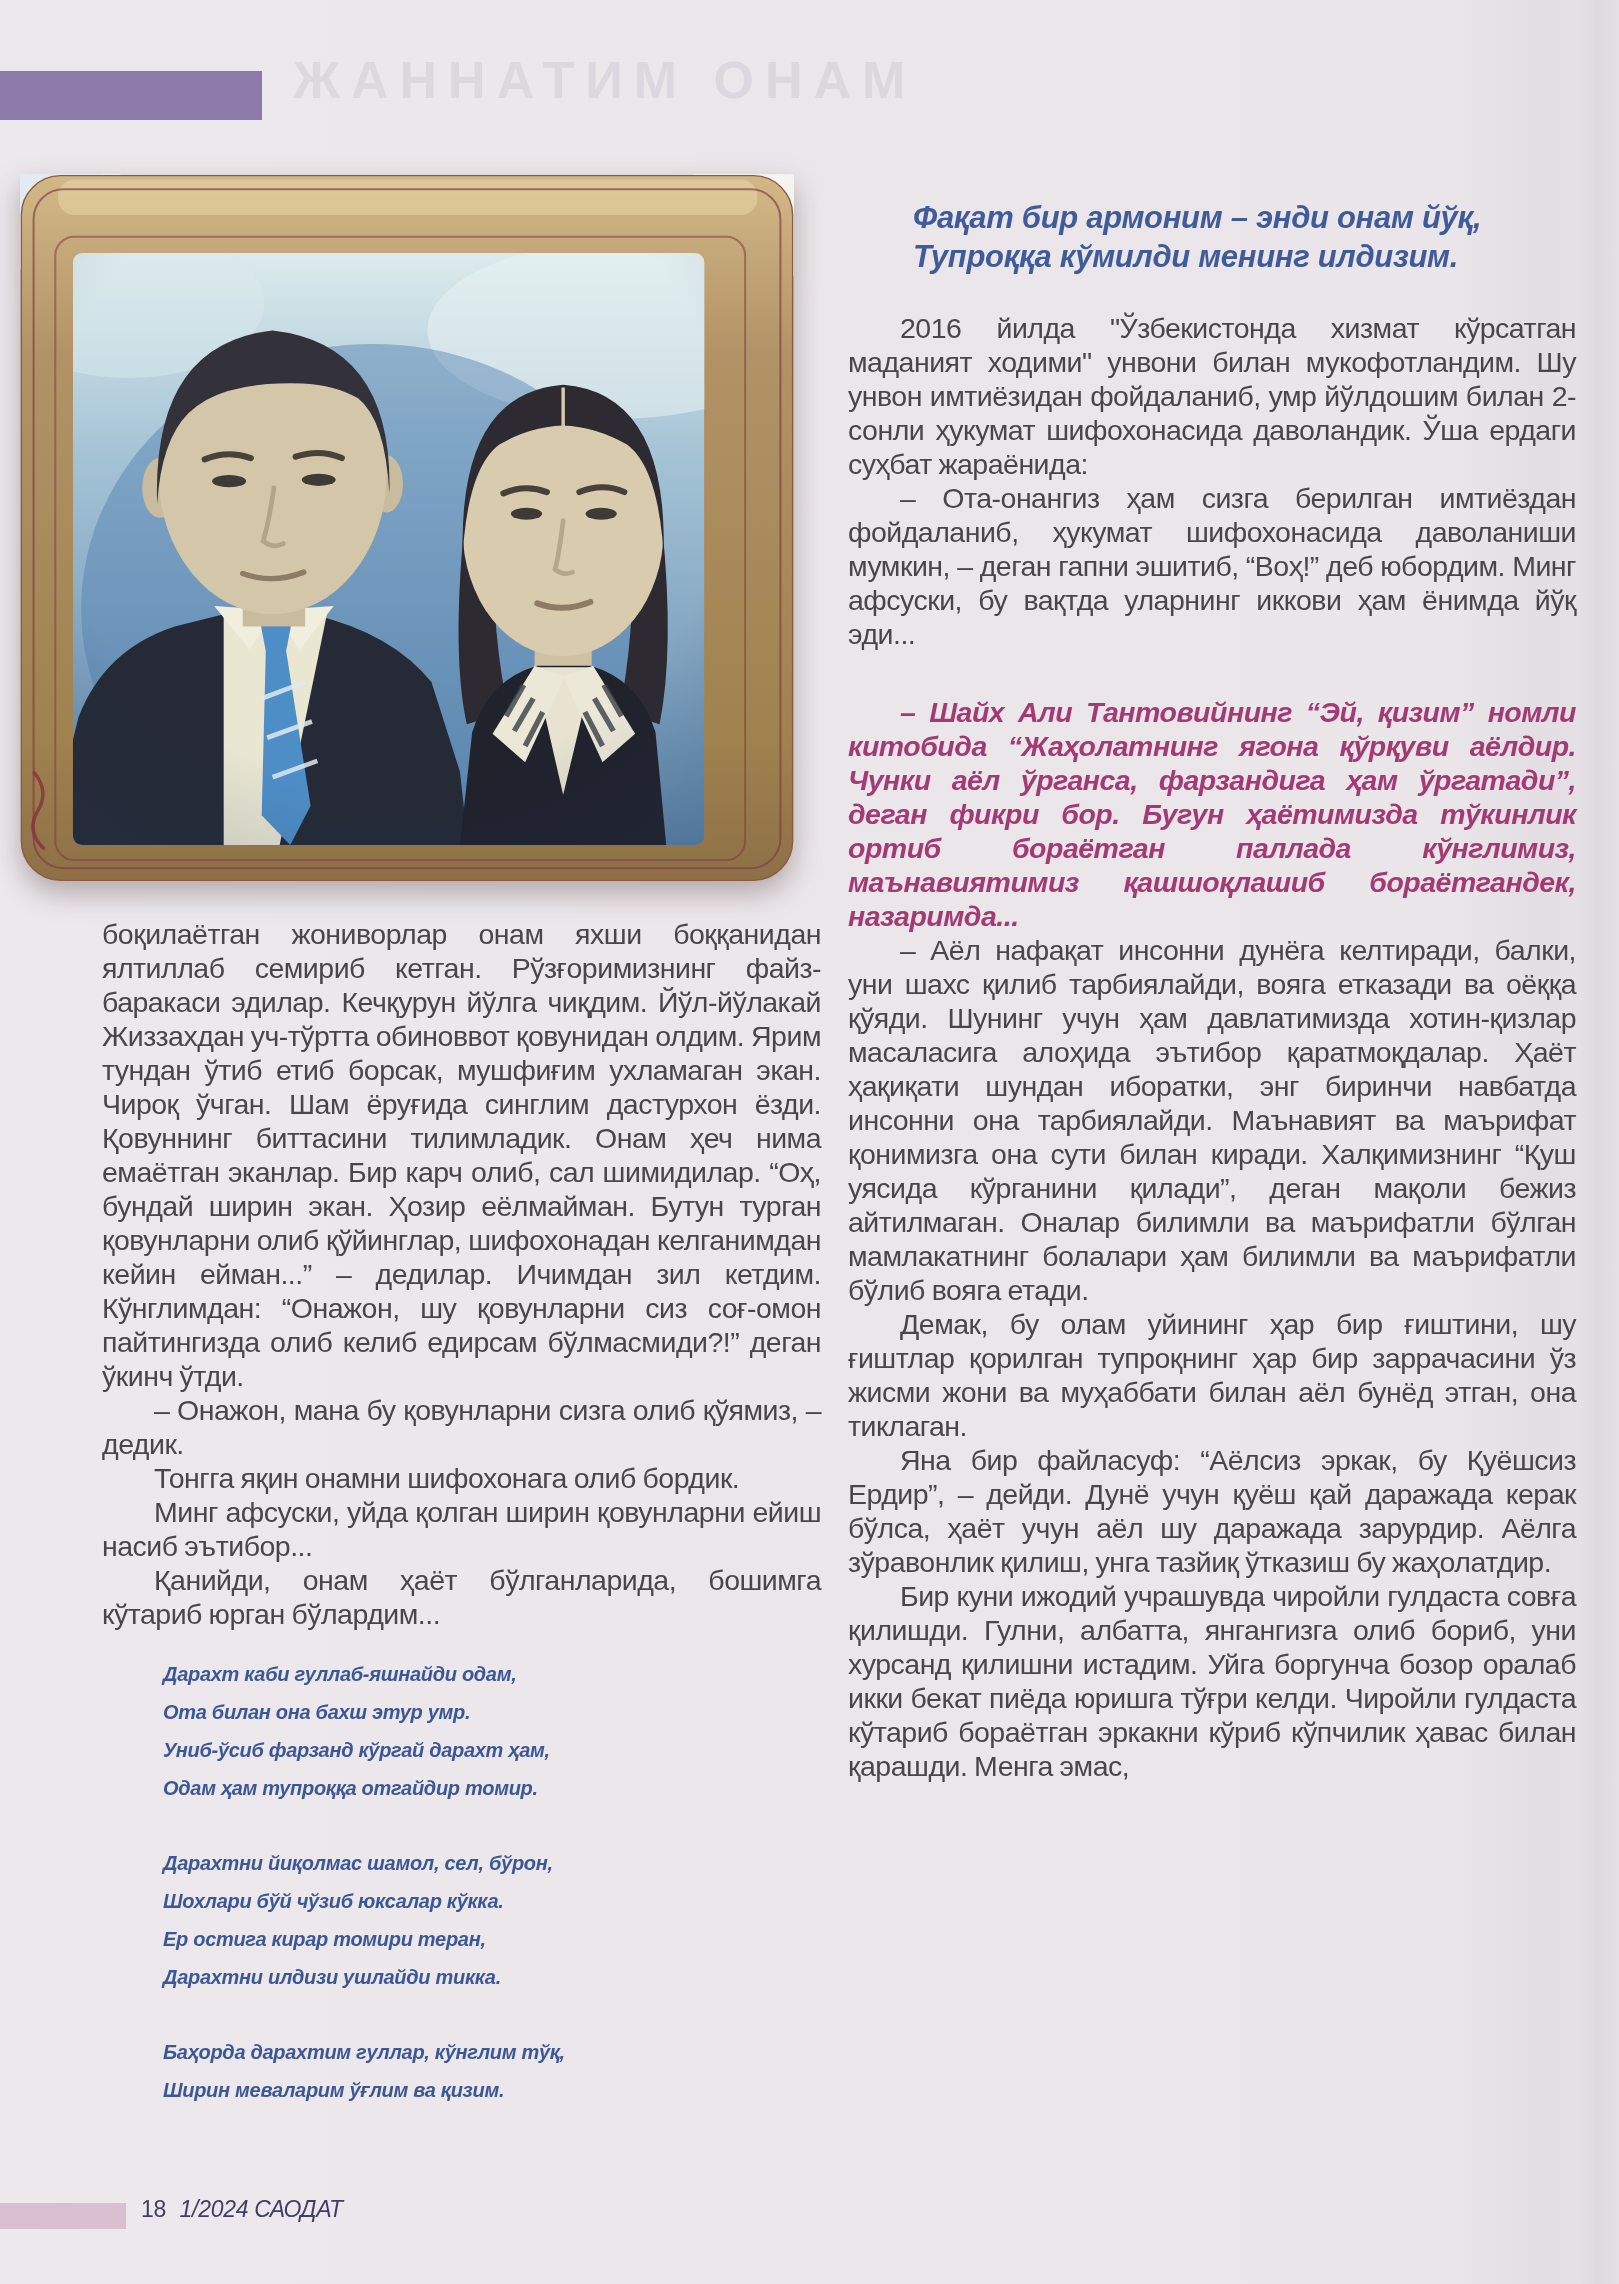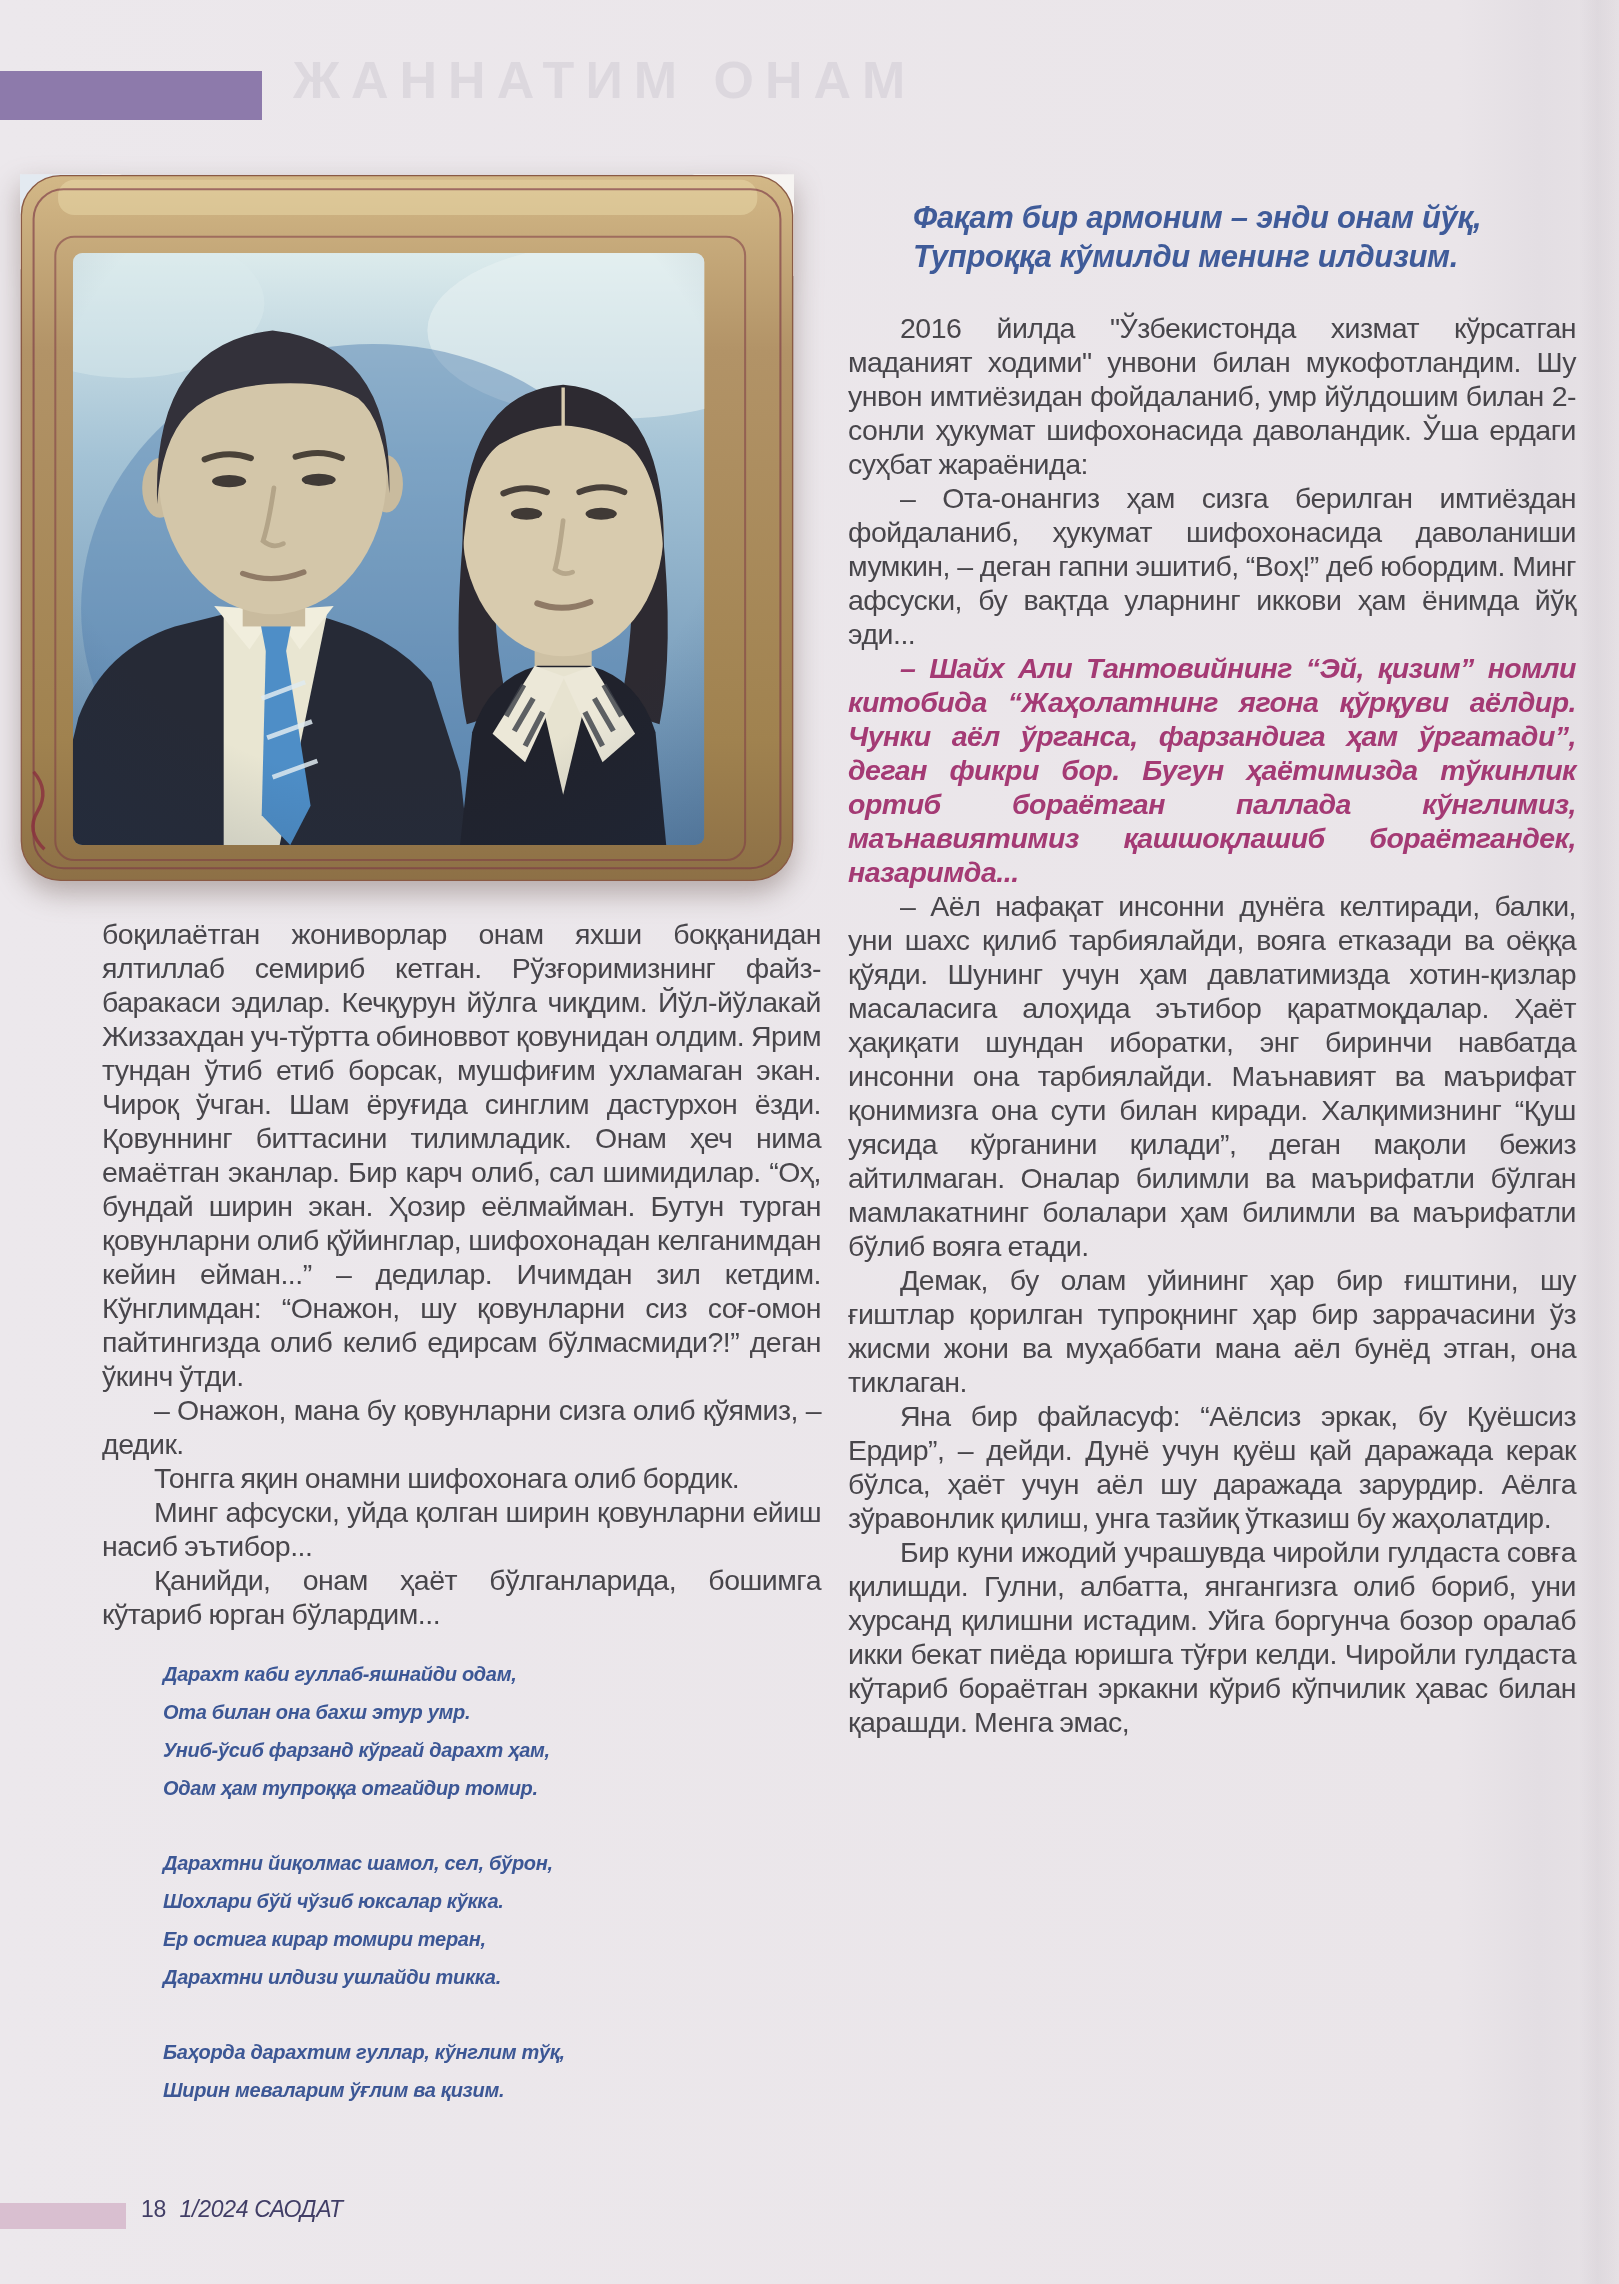--- a/index.html
+++ b/index.html
@@ -32,21 +32,21 @@
   .left-col  { left:102px;  top:917px; width:719px; }
   .right-col { left:848px; top:198px;  width:728px; }
 
   .body p {
     margin:0; font-size:28.5px; line-height:34px;
     text-align:justify; color:#48464b;
     letter-spacing:-0.5px; word-spacing:-0.7px;
     text-indent:52px;
   }
   .left-col .body p:first-child { text-indent:0; }
-  .body p.magenta { color:#a43a74; font-weight:bold; font-style:italic; }
+  .body p.magenta { color:#a43a74; font-weight:bold; font-style:italic;margin-top:44px; }
 
   .lead {
     font-size:31px; line-height:39px; font-weight:bold; font-style:italic;
     color:#3f5b99; white-space:pre-line; padding-left:65px;
     letter-spacing:-0.3px; margin:0 0 35px 0;
   }
   .poem {
     margin-top:24px; padding-left:61px;
     color:#3c5795; font-weight:bold; font-style:italic;
     font-size:20px; line-height:38px; letter-spacing:-0.3px;
@@ -180,21 +180,21 @@
 
   <div class="col right-col">
     <div class="lead">Фақат бир армоним – энди онам йўқ,
 Тупроққа кўмилди менинг илдизим.</div>
     <div class="body">
 
     <p>2016 йилда "Ўзбекистонда хизмат кўрсатган маданият ходими" унвони билан мукофотландим. Шу унвон имтиёзидан фойдаланиб, умр йўлдошим билан 2-сонли ҳукумат шифохонасида даволандик. Ўша ердаги суҳбат жараёнида:</p>
         <p>– Ота-онангиз ҳам сизга берилган имтиёздан фойдаланиб, ҳукумат шифохонасида даволаниши мумкин, – деган гапни эшитиб, “Воҳ!” деб юбордим. Минг афсуски, бу вақтда уларнинг иккови ҳам ёнимда йўқ эди...</p>
         <p class="magenta">– Шайх Али Тантовийнинг “Эй, қизим” номли китобида “Жаҳолатнинг ягона қўрқуви аёлдир. Чунки аёл ўрганса, фарзандига ҳам ўргатади”, деган фикри бор. Бугун ҳаётимизда тўкинлик ортиб бораётган паллада кўнглимиз, маънавиятимиз қашшоқлашиб бораётгандек, назаримда...</p>
         <p>– Аёл нафақат инсонни дунёга келтиради, балки, уни шахс қилиб тарбиялайди, вояга етказади ва оёққа қўяди. Шунинг учун ҳам давлатимизда хотин-қизлар масаласига алоҳида эътибор қаратмоқдалар. Ҳаёт ҳақиқати шундан иборатки, энг биринчи навбатда инсонни она тарбиялайди. Маънавият ва маърифат қонимизга она сути билан киради. Халқимизнинг “Қуш уясида кўрганини қилади”, деган мақоли бежиз айтилмаган. Оналар билимли ва маърифатли бўлган мамлакатнинг болалари ҳам билимли ва маърифатли бўлиб вояга етади.</p>
-        <p>Демак, бу олам уйининг ҳар бир ғиштини, шу ғиштлар қорилган тупроқнинг ҳар бир заррачасини ўз жисми жони ва муҳаббати мана аёл бунёд этган, она тиклаган.</p>
+        <p>Демак, бу олам уйининг ҳар бир ғиштини, шу ғиштлар қорилган тупроқнинг ҳар бир заррачасини ўз жисми жони ва муҳаббати билан аёл бунёд этган, она тиклаган.</p>
         <p>Яна бир файласуф: “Аёлсиз эркак, бу Қуёшсиз Ердир”, – дейди. Дунё учун қуёш қай даражада керак бўлса, ҳаёт учун аёл шу даражада зарурдир. Аёлга зўравонлик қилиш, унга тазйиқ ўтказиш бу жаҳолатдир.</p>
         <p>Бир куни ижодий учрашувда чиройли гулдаста совға қилишди. Гулни, албатта, янгангизга олиб бориб, уни хурсанд қилишни истадим. Уйга боргунча бозор оралаб икки бекат пиёда юришга тўғри келди. Чиройли гулдаста кўтариб бораётган эркакни кўриб кўпчилик ҳавас билан қарашди. Менга эмас,</p>
       </div>
   </div>
 
   <div class="footer-bar"></div>
   <div class="footer-text">
     <span class="page-number">18</span>
     <span class="issue">1/2024 САОДАТ</span>
   </div>

